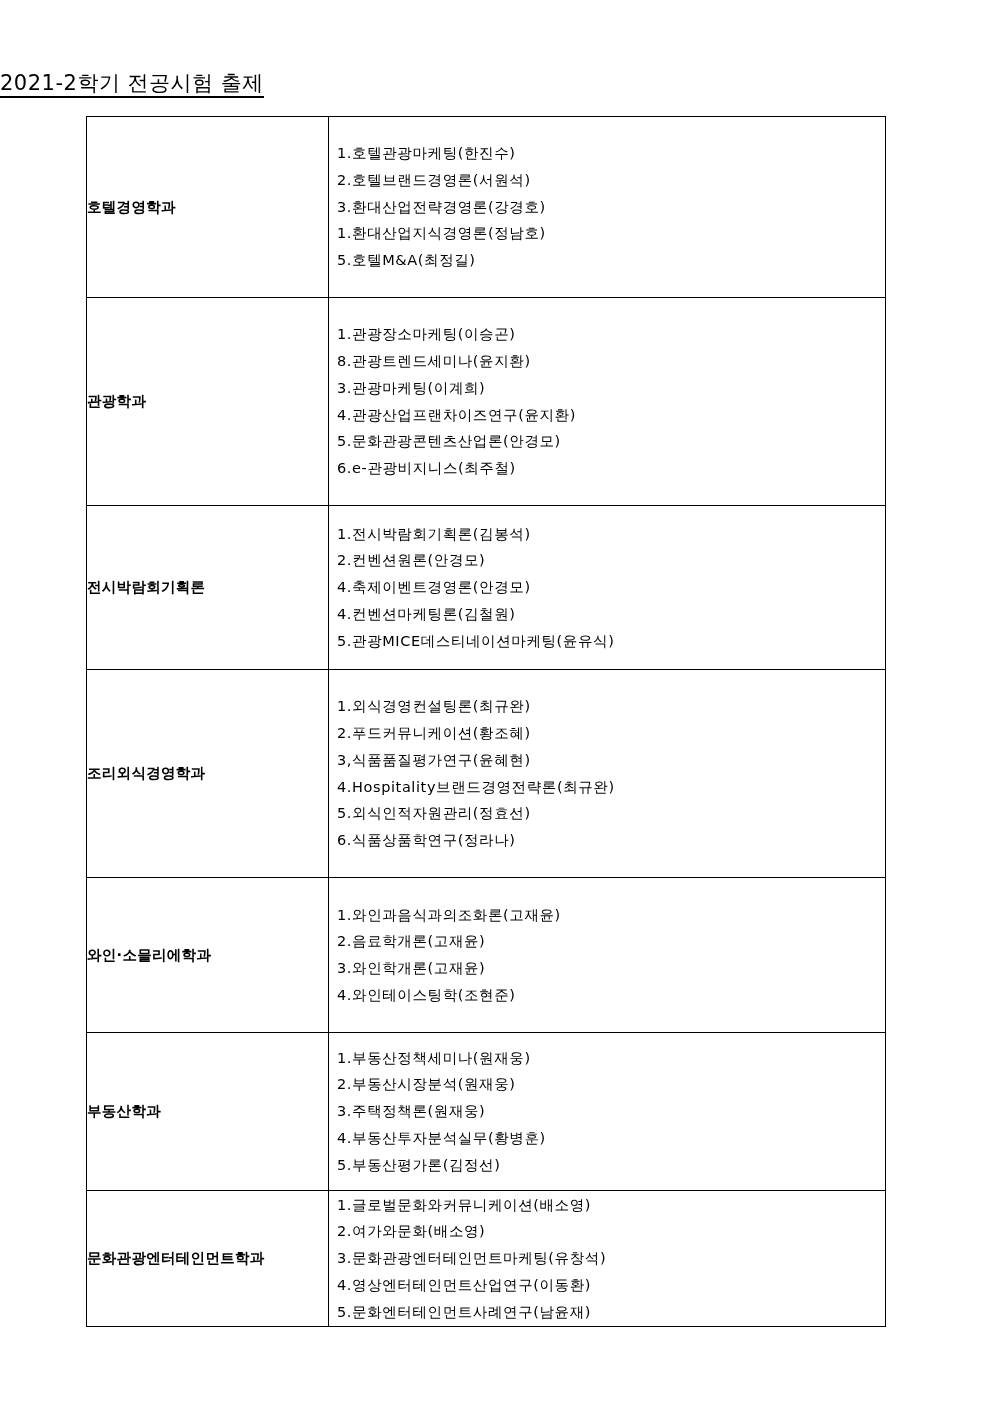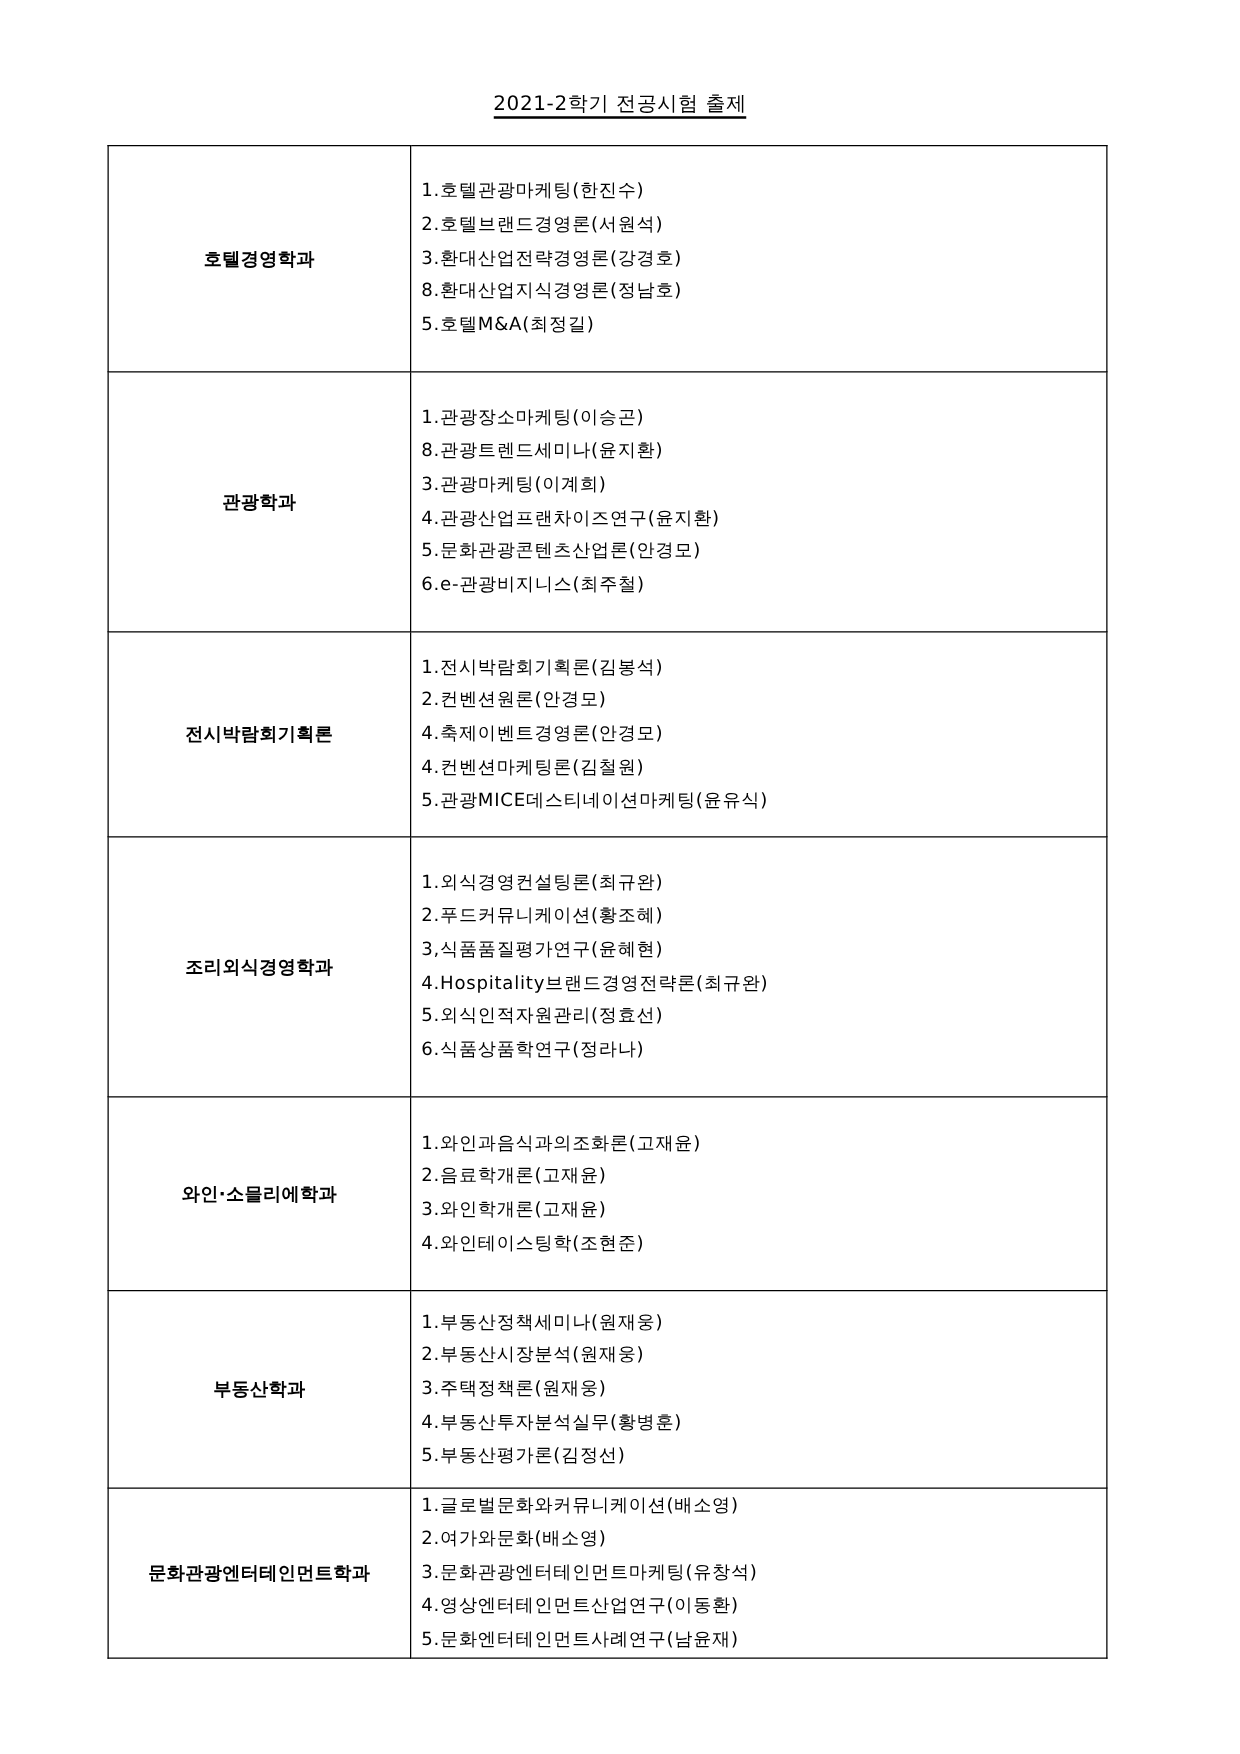--- a/index.html
+++ b/index.html
@@ -13,22 +13,21 @@
       position: relative;
       font-family: "DejaVu Sans", "Liberation Sans", sans-serif;
       color: #000000;
       overflow: hidden;
     }
     .page-title {
       position: absolute;
       left: 0;
       width: 992px;
       top: 68px;
-      text-align: center;
-      font-size: 16px;
+      font-size: 21px;
       line-height: 30px;
       letter-spacing: 0.5px;
     }
     .page-title span {
       border-bottom: 2px solid #000;
       padding-bottom: 1px;
     }
     .exam-table {
       position: absolute;
       left: 86px;
@@ -37,21 +36,20 @@
       border-collapse: collapse;
       table-layout: fixed;
     }
     .exam-table td {
       border: 1.5px solid #000;
       padding: 0;
       vertical-align: middle;
     }
     .dept-cell {
       width: 241px;
-      text-align: center;
       font-size: 14.5px;
       font-weight: bold;
       letter-spacing: 0.3px;
     }
     .course-cell {
       padding-left: 8px !important;
       border-radius: 16px;
     }
     .course-list {
       list-style: none;
@@ -81,21 +79,21 @@
 
 <table class="exam-table">
   <tbody id="table-body">
       <tr class="row-0">
         <td class="dept-cell"><span>호텔경영학과</span></td>
         <td class="course-cell">
           <ul class="course-list">
             <li class="course-item">1.호텔관광마케팅(한진수)</li>
             <li class="course-item">2.호텔브랜드경영론(서원석)</li>
             <li class="course-item">3.환대산업전략경영론(강경호)</li>
-            <li class="course-item">8.환대산업지식경영론(정남호)</li>
+            <li class="course-item">1.환대산업지식경영론(정남호)</li>
             <li class="course-item">5.호텔M&amp;A(최정길)</li>
           </ul>
         </td>
       </tr>
       <tr class="row-1">
         <td class="dept-cell"><span>관광학과</span></td>
         <td class="course-cell">
           <ul class="course-list">
             <li class="course-item">1.관광장소마케팅(이승곤)</li>
             <li class="course-item">8.관광트렌드세미나(윤지환)</li>

